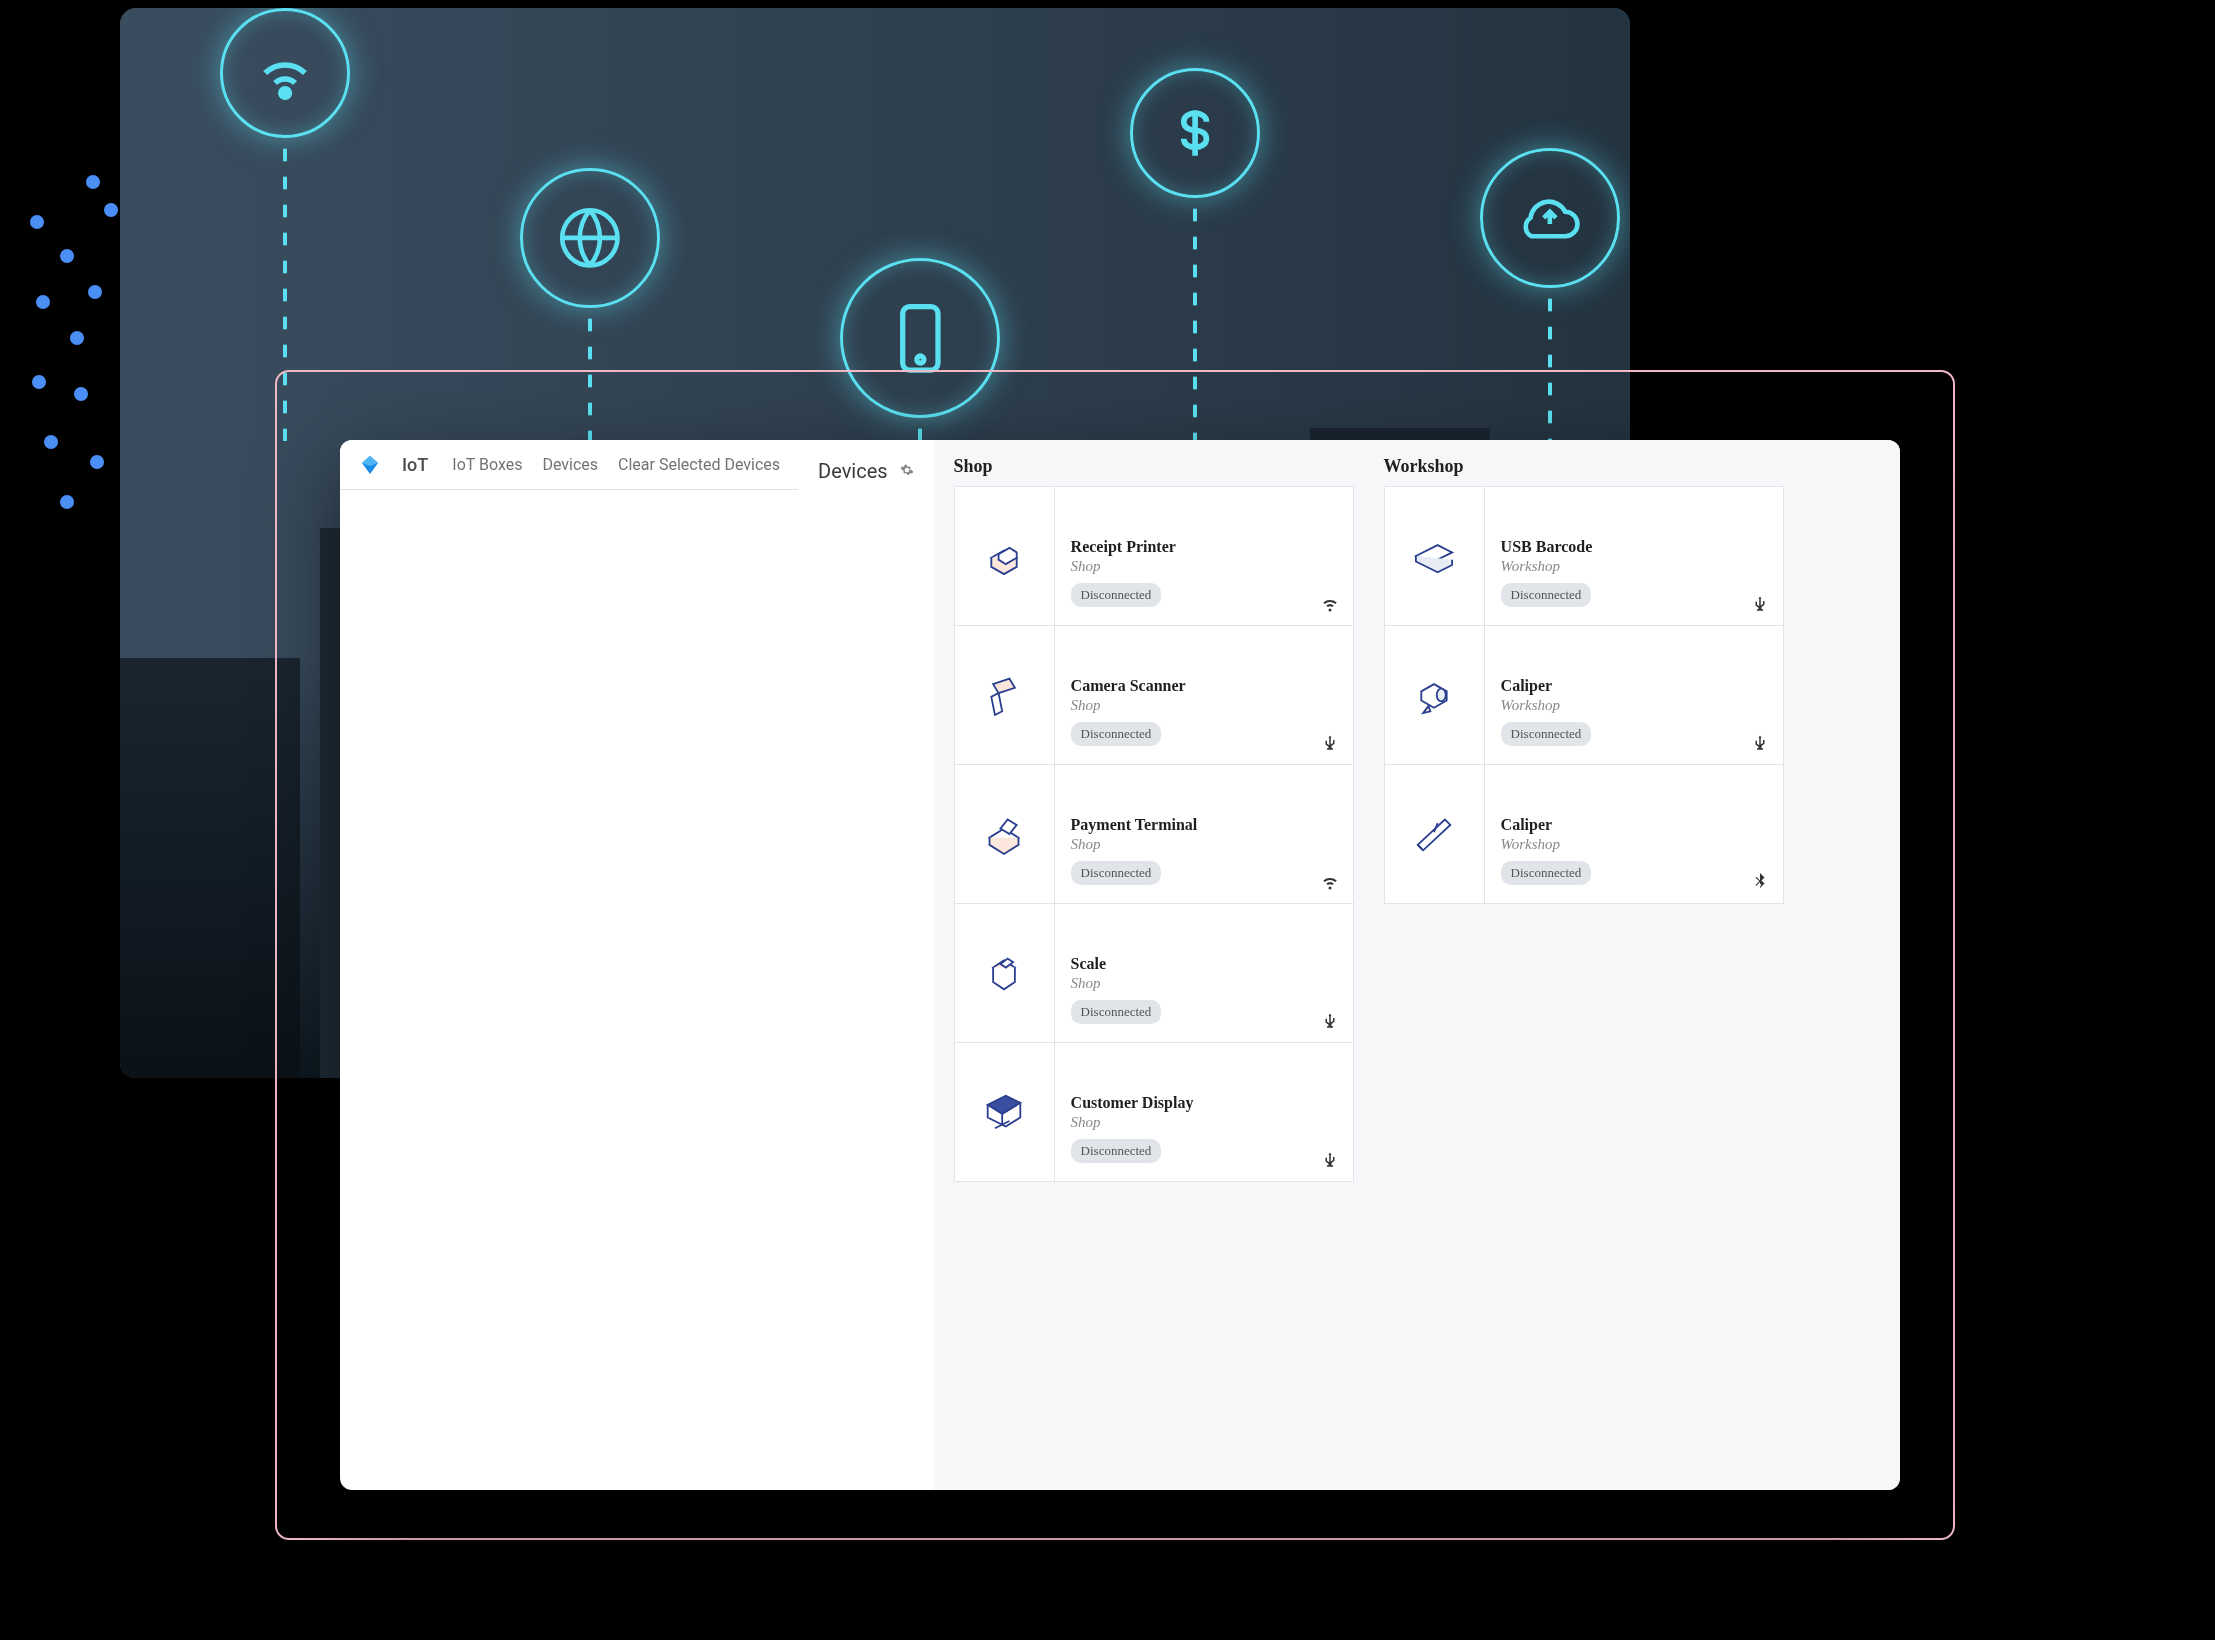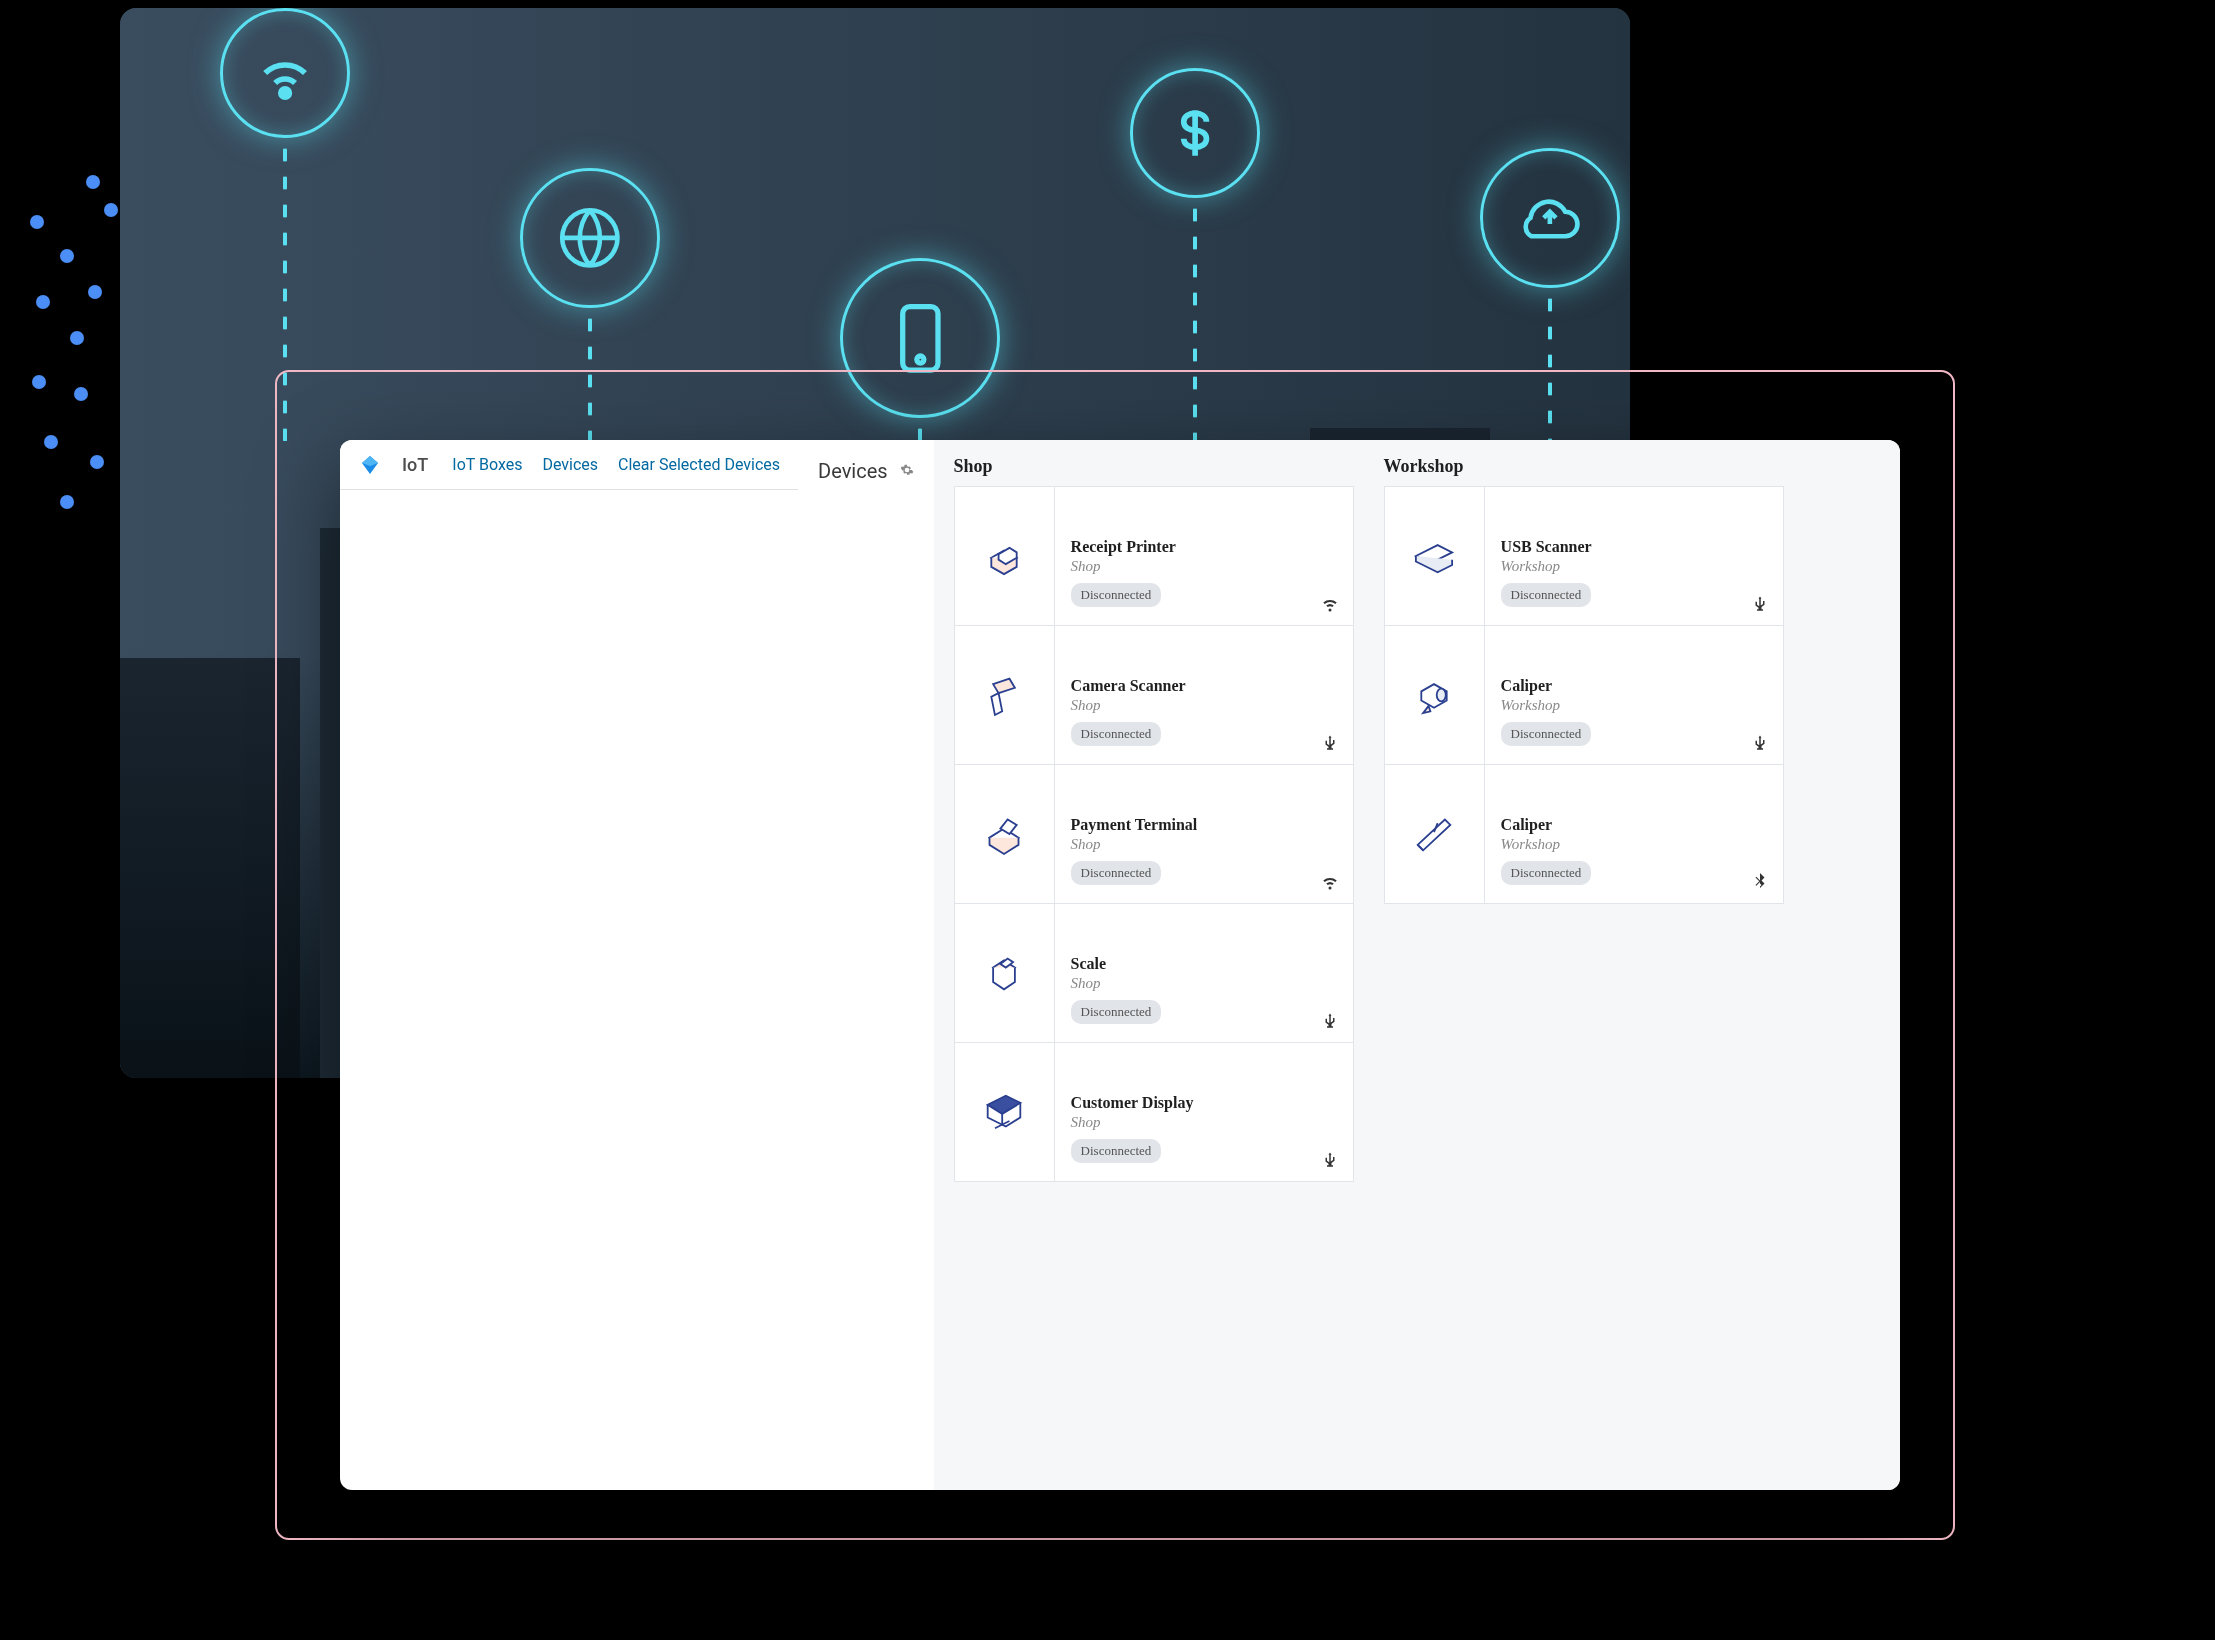--- a/index.html
+++ b/index.html
@@ -93,21 +93,21 @@
   display: flex; align-items: center;
   gap: 20px;
   padding: 0 18px;
   border-bottom: 1px solid #e0e0e0;
   background: #fff;
 }
 .logo-diamond {
   width: 24px; height: 24px;
 }
 .app-title { font-size: 18px; font-weight: 500; color: #4c4c4c; margin-right: 4px; }
-.nav-link { font-size: 16px; color: #0369a1; cursor: pointer; }
+.nav-link { font-size: 16px; color: #737373; cursor: pointer; }
 
 .subbar {
   height: 62px;
   display: flex; align-items: center;
   padding: 0 20px;
   gap: 12px;
 }
 .page-title { font-size: 20px; color: #3a3a3a; }
 .gear-btn { color: #888; cursor: pointer; font-size: 14px; }
 
@@ -344,21 +344,21 @@
       </div>
       <div class="col">
         <div class="col-title">Workshop</div>
         <div class="card">
           <div class="card-icon">
             <svg viewBox="0 0 64 64" fill="none" stroke="#2a3f8f" stroke-width="2">
               <path d="M12 32l24-12 16 8-24 12z" fill="#fff"></path>
               <path d="M12 32v6l24 12 16-8v-6" fill="#e8edf5"></path>
             </svg>
           </div>
-          <div class="card-body"><div class="card-name">USB Scanner</div><div class="card-loc">Workshop</div><div class="status-badge">Disconnected</div><div class="conn-icon"><svg viewBox="0 0 24 24" fill="currentColor">
+          <div class="card-body"><div class="card-name">USB Barcode</div><div class="card-loc">Workshop</div><div class="status-badge">Disconnected</div><div class="conn-icon"><svg viewBox="0 0 24 24" fill="currentColor">
                 <path d="M12 2l-2 3h1v10l-3-2V9H6v5l4 3v2H8v2h8v-2h-2v-3l4-3V8h-2v4l-3 2V5h1z"></path>
               </svg></div></div>
         </div>
         <div class="card">
           <div class="card-icon">
             <svg viewBox="0 0 64 64" fill="none" stroke="#2a3f8f" stroke-width="2">
               <path d="M18 28l14-8 14 8v10l-14 8-14-8z" fill="#fff"></path>
               <ellipse cx="40" cy="32" rx="5" ry="7" fill="#e8edf5"></ellipse>
               <path d="M26 44l-6 8 8-2z" fill="#fde7dc"></path>
             </svg>

